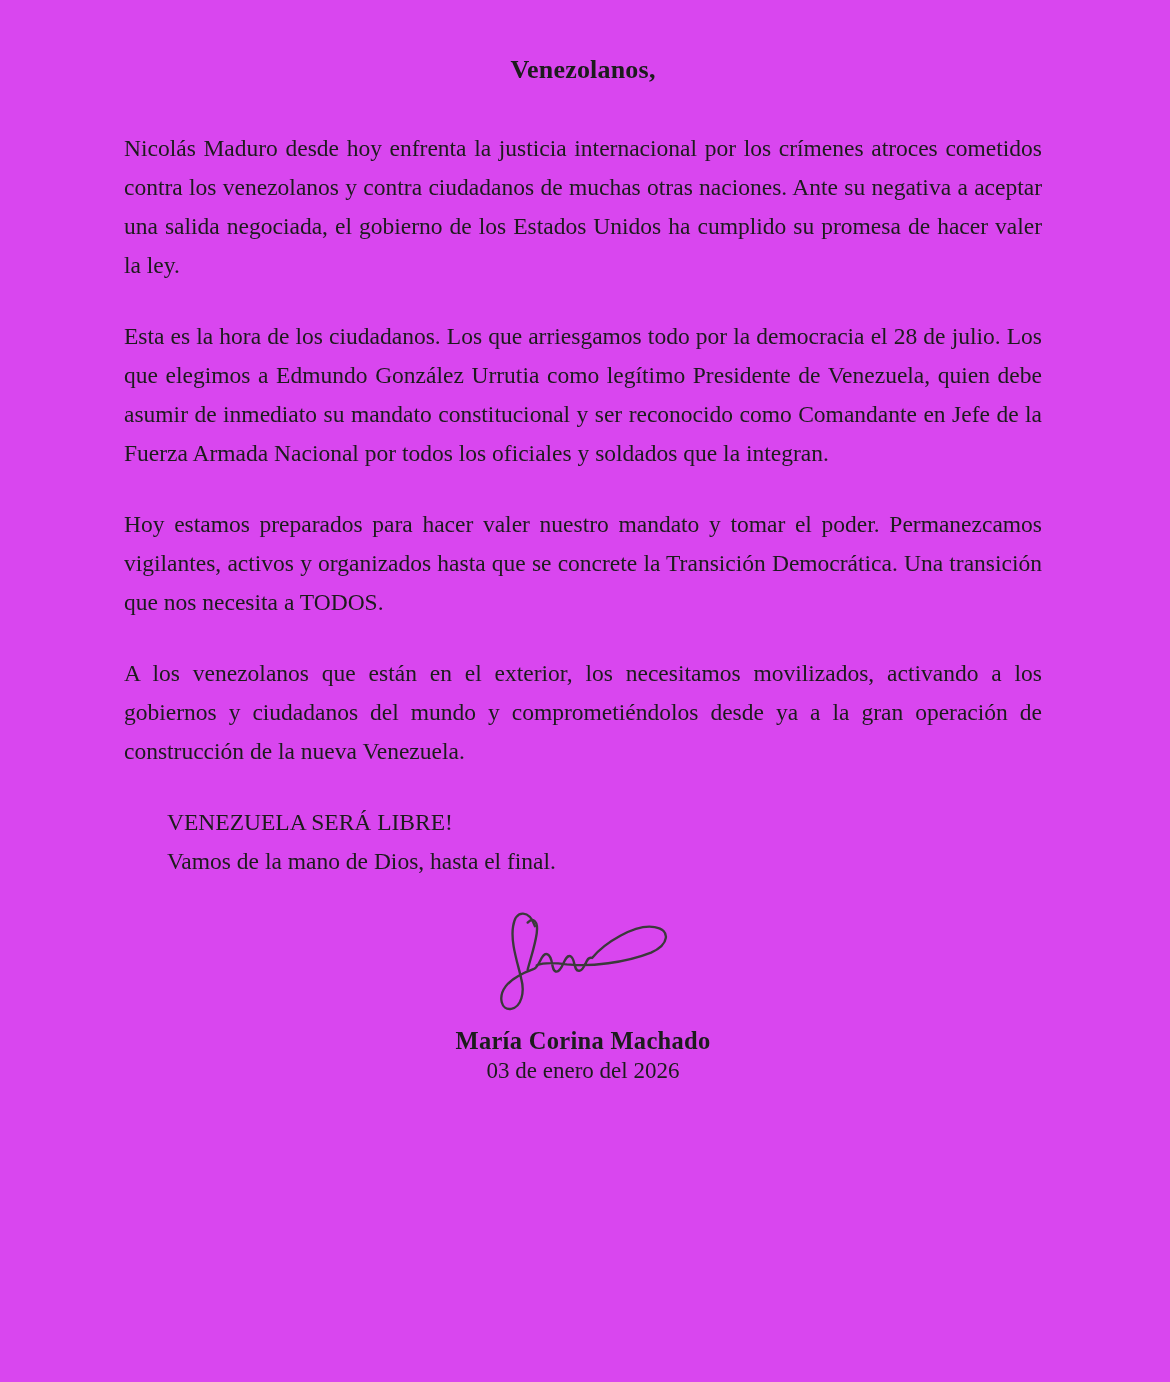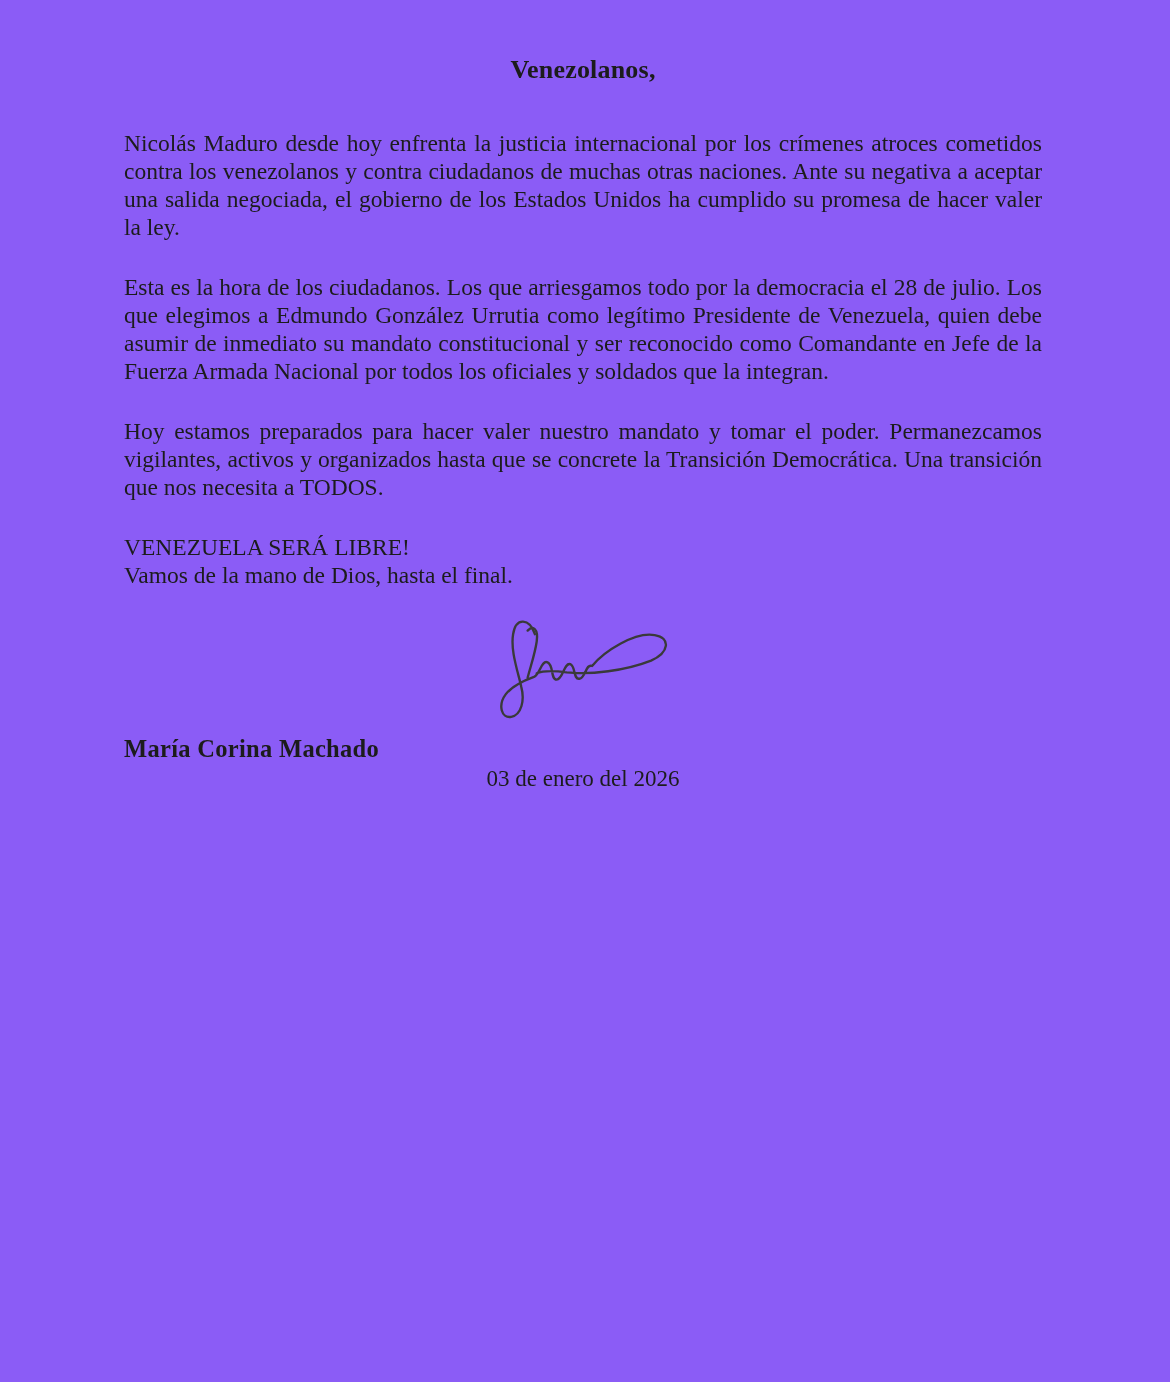--- a/index.html
+++ b/index.html
@@ -4,62 +4,63 @@
 <style>
   html, body {
     margin: 0;
     padding: 0;
     background: #ffffff;
   }
   .page {
     position: relative;
     width: 1170px;
     height: 1382px;
-    background: #8b5cf6;
+    background: #d946ef;
     font-family: "Liberation Serif", "DejaVu Serif", serif;
     color: #1c1c1c;
     overflow: hidden;
     box-sizing: border-box;
   }
   .content {
     padding: 55px 128px 0 124px;
   }
   .title {
     margin: 0 0 44px 0;
     text-align: center;
     font-size: 26px;
     line-height: 30px;
     font-weight: bold;
     letter-spacing: 0.2px;
   }
   .title-line { display: block; }
   .body-p {
     margin: 0 0 32px 0;
     font-size: 23.5px;
-    line-height: 28px;
+    line-height: 39px;
     text-align: justify;
     text-justify: inter-word;
   }
   .closing {
     text-align: left;
     margin-bottom: 18px;
+    margin-left: 43px;
   }
   .closing-line { display: block; }
   .sig-wrap {
     text-align: center;
     margin-top: 4px;
     height: 120px;
   }
   .sig-svg {
     display: inline-block;
     height: 118px;
     width: 210px;
   }
   .sig-name {
-    text-align: left;
+    text-align: center;
     font-weight: bold;
     font-size: 24.5px;
     line-height: 28px;
     margin-top: 8px;
     letter-spacing: 0.3px;
   }
   .sig-date {
     text-align: center;
     font-size: 23px;
     line-height: 27px;
@@ -72,20 +73,21 @@
 <div class="page">
   <div class="content">
 
     <h1 class="title">
       <span class="title-line">Venezolanos,</span>
     </h1>
 
     <p class="body-p">Nicolás Maduro desde hoy enfrenta la justicia internacional por los crímenes atroces cometidos contra los venezolanos y contra ciudadanos de muchas otras naciones. Ante su negativa a aceptar una salida negociada, el gobierno de los Estados Unidos ha cumplido su promesa de hacer valer la ley.</p>
     <p class="body-p">Esta es la hora de los ciudadanos. Los que arriesgamos todo por la democracia el 28 de julio. Los que elegimos a Edmundo González Urrutia como legítimo Presidente de Venezuela, quien debe asumir de inmediato su mandato constitucional y ser reconocido como Comandante en Jefe de la Fuerza Armada Nacional por todos los oficiales y soldados que la integran.</p>
     <p class="body-p">Hoy estamos preparados para hacer valer nuestro mandato y tomar el poder. Permanezcamos vigilantes, activos y organizados hasta que se concrete la Transición Democrática. Una transición que nos necesita a TODOS.</p>
+    <p class="body-p">A los venezolanos que están en el exterior, los necesitamos movilizados, activando a los gobiernos y ciudadanos del mundo y comprometiéndolos desde ya a la gran operación de construcción de la nueva Venezuela.</p>
 
     <p class="body-p closing">
       <span class="closing-line">VENEZUELA SERÁ LIBRE!</span>
       <span class="closing-line">Vamos de la mano de Dios, hasta el final.</span>
     </p>
 
     <div class="sig-wrap">
       <svg class="sig-svg" viewBox="0 0 210 130" fill="none" stroke="#3a3a3a" stroke-width="2.6" stroke-linecap="round" stroke-linejoin="round">
         <path d="M52 30
                  C 46 12, 31 11, 28 30

